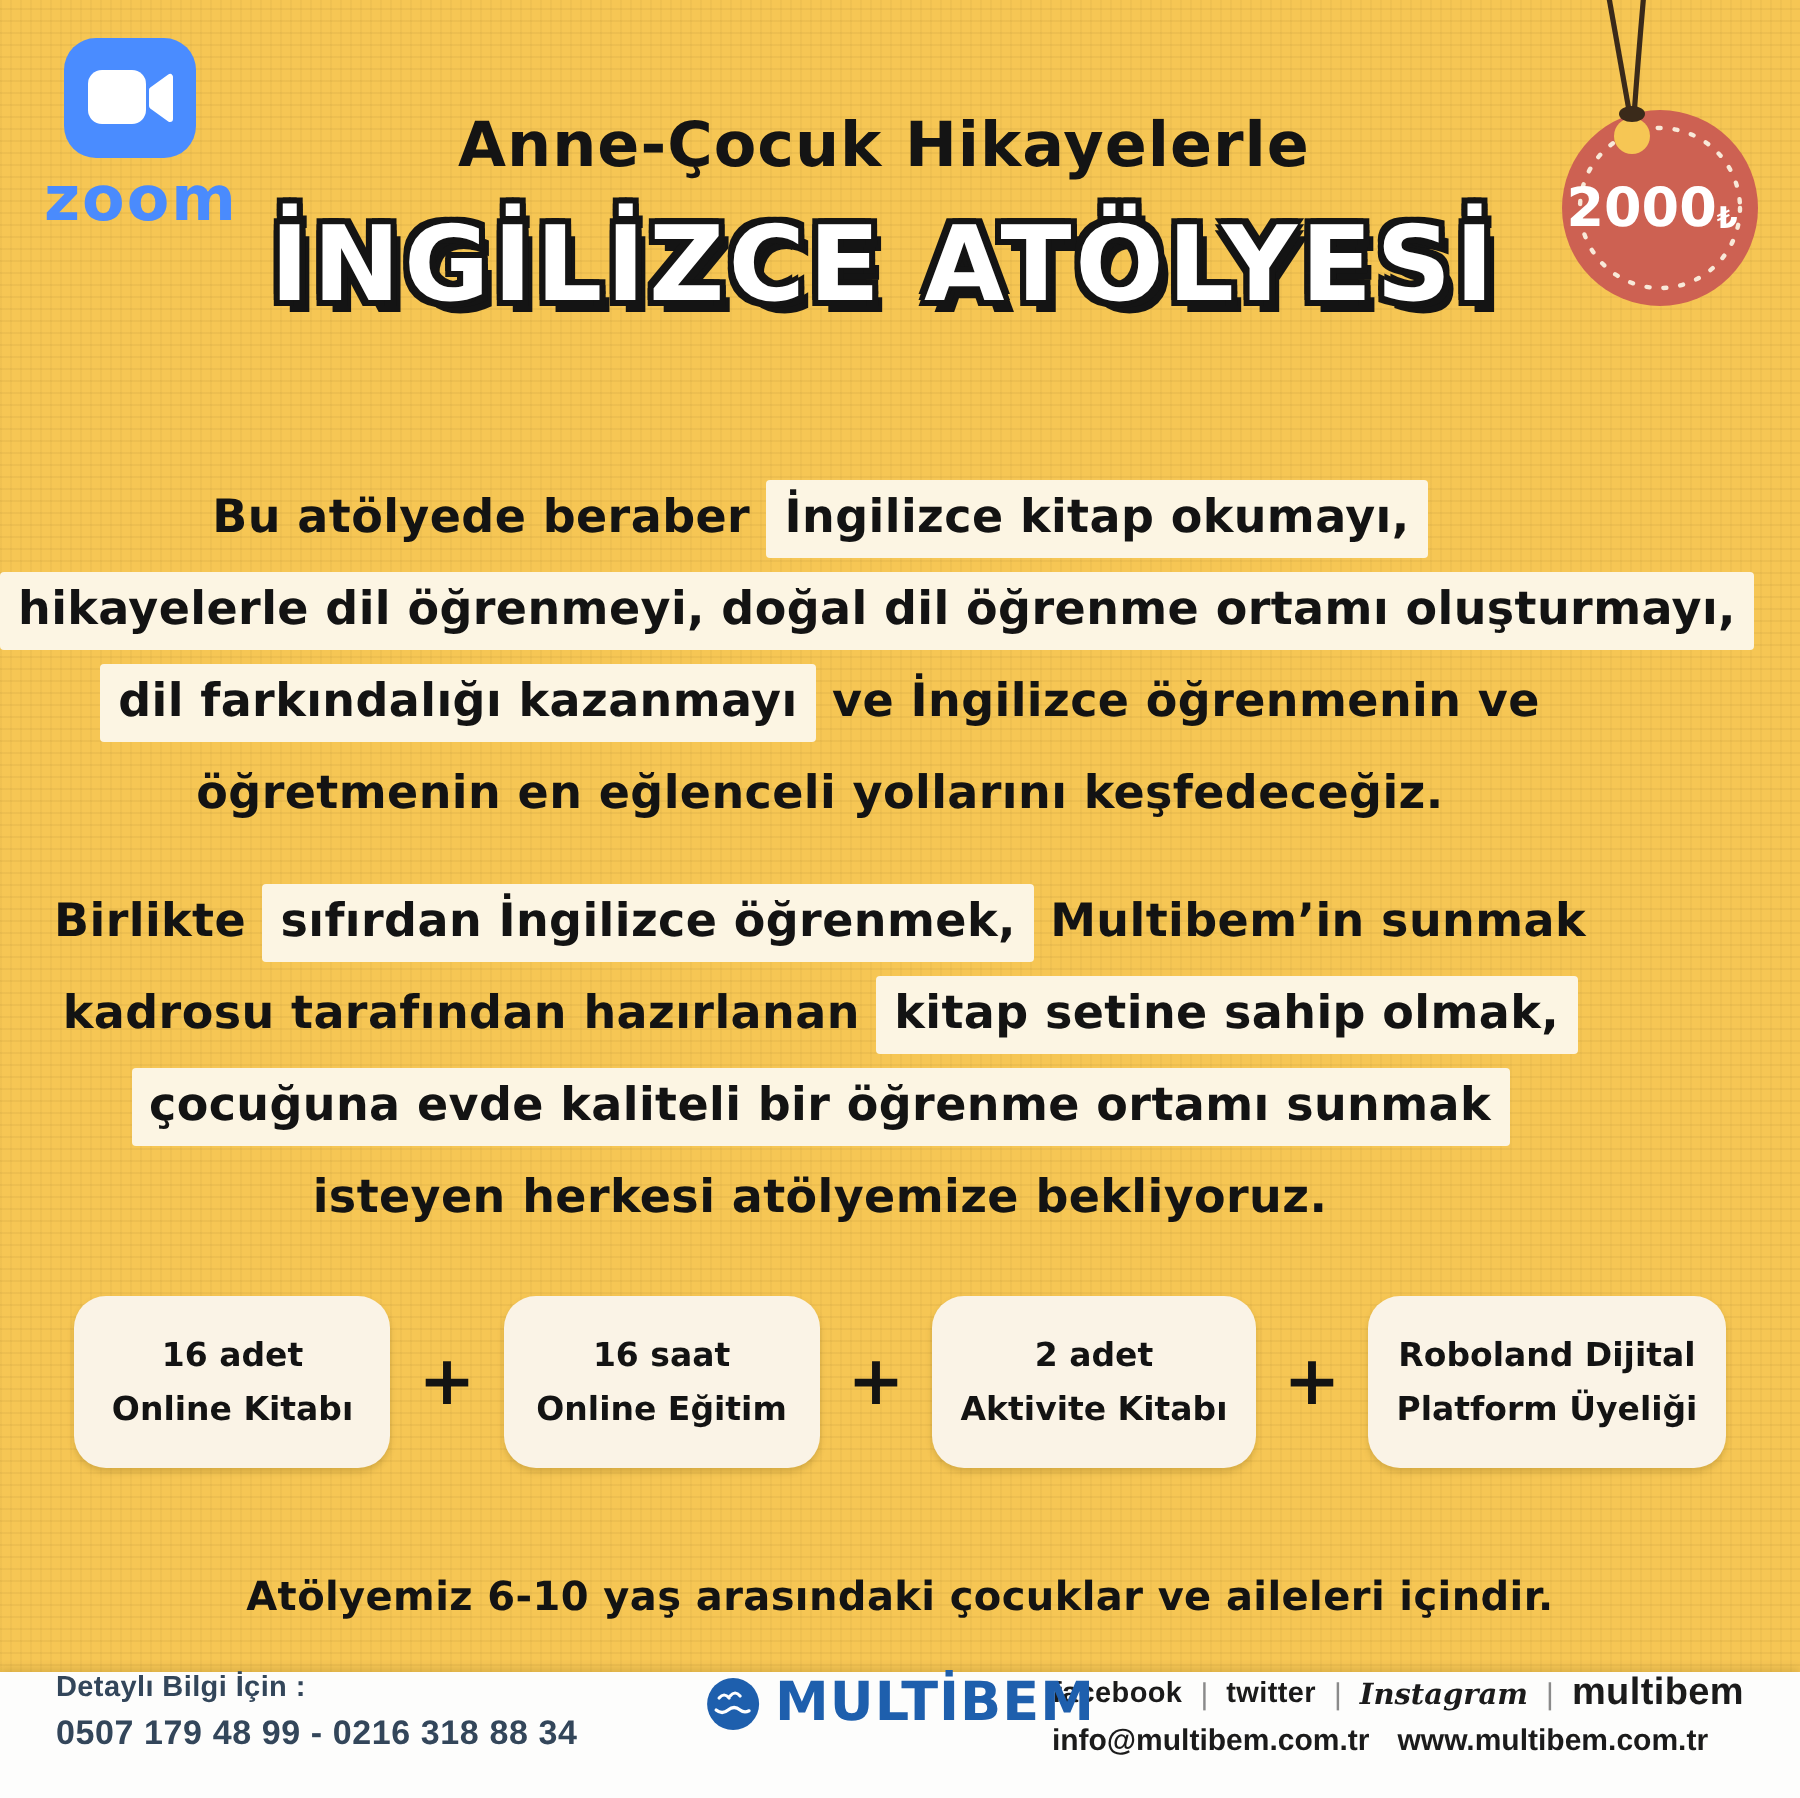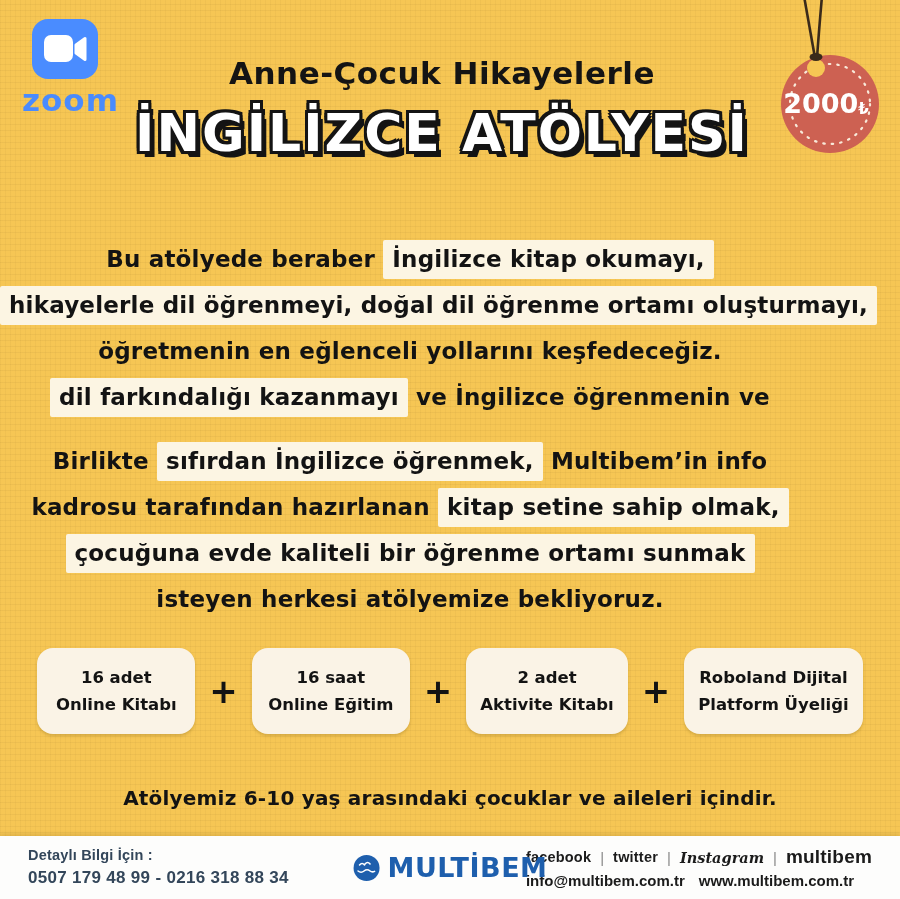--- a/index.html
+++ b/index.html
@@ -59,21 +59,21 @@
   
   .note-line {
     position:absolute; top:786px; left:0; width:900px; text-align:center;
     font-size:20px; font-weight:700; color:#131313; letter-spacing:0.2px;
   }
 
   
   .footer {
     position:absolute; left:0; bottom:0; width:900px; height:63px;
     background:#fdfdfc; box-shadow:0 -2px 4px rgba(80,60,10,0.15);
-    display:flex; align-items:center; justify-content:space-between;
+    display:flex; align-items:flex-start; justify-content:space-between;
     padding:0 28px; color:#33465a;
   }
   .f-left { font-family:"Liberation Sans", sans-serif; }
   .f-left .f-info { font-size:14.5px; font-weight:700; letter-spacing:0.2px; }
   .f-left .f-phones { font-size:17px; font-weight:700; margin-top:5px; letter-spacing:0.3px; }
 
   .f-center { position:absolute; left:50%; transform:translateX(-50%); display:flex; align-items:center; gap:7px; }
   .f-center .mb-name { font-size:27px; font-weight:700; color:#1e5fad; letter-spacing:0.5px; }
 
   .f-right { text-align:left; font-family:"Liberation Sans", sans-serif; color:#1b1b1b;margin-left:35px; }
@@ -111,25 +111,25 @@
 
   <div class="header">
     <div class="subtitle">Anne-Çocuk Hikayelerle</div>
     <div class="big-title">İNGİLİZCE ATÖLYESİ</div>
   </div>
 
   <div class="body-copy">
     <div class="para">
       <div class="line"><span>Bu atölyede beraber </span><span class="hl">İngilizce kitap okumayı,</span></div>
       <div class="line"><span class="hl">hikayelerle dil öğrenmeyi, doğal dil öğrenme ortamı oluşturmayı,</span></div>
+      <div class="line"><span class="hl">dil farkındalığı kazanmayı</span><span> ve İngilizce öğrenmenin ve</span></div>
       <div class="line"><span>öğretmenin en eğlenceli yollarını keşfedeceğiz.</span></div>
-      <div class="line"><span class="hl">dil farkındalığı kazanmayı</span><span> ve İngilizce öğrenmenin ve</span></div>
     </div>
     <div class="para">
-      <div class="line"><span>Birlikte </span><span class="hl">sıfırdan İngilizce öğrenmek,</span><span> Multibem’in info</span></div>
+      <div class="line"><span>Birlikte </span><span class="hl">sıfırdan İngilizce öğrenmek,</span><span> Multibem’in sunmak</span></div>
       <div class="line"><span>kadrosu tarafından hazırlanan </span><span class="hl">kitap setine sahip olmak,</span></div>
       <div class="line"><span class="hl">çocuğuna evde kaliteli bir öğrenme ortamı sunmak</span></div>
       <div class="line"><span>isteyen herkesi atölyemize bekliyoruz.</span></div>
     </div>
   </div>
 
   <div class="features">
     <div class="feature-box">
       <div class="fb-line">16 adet</div>
       <div class="fb-line">Online Kitabı</div>

